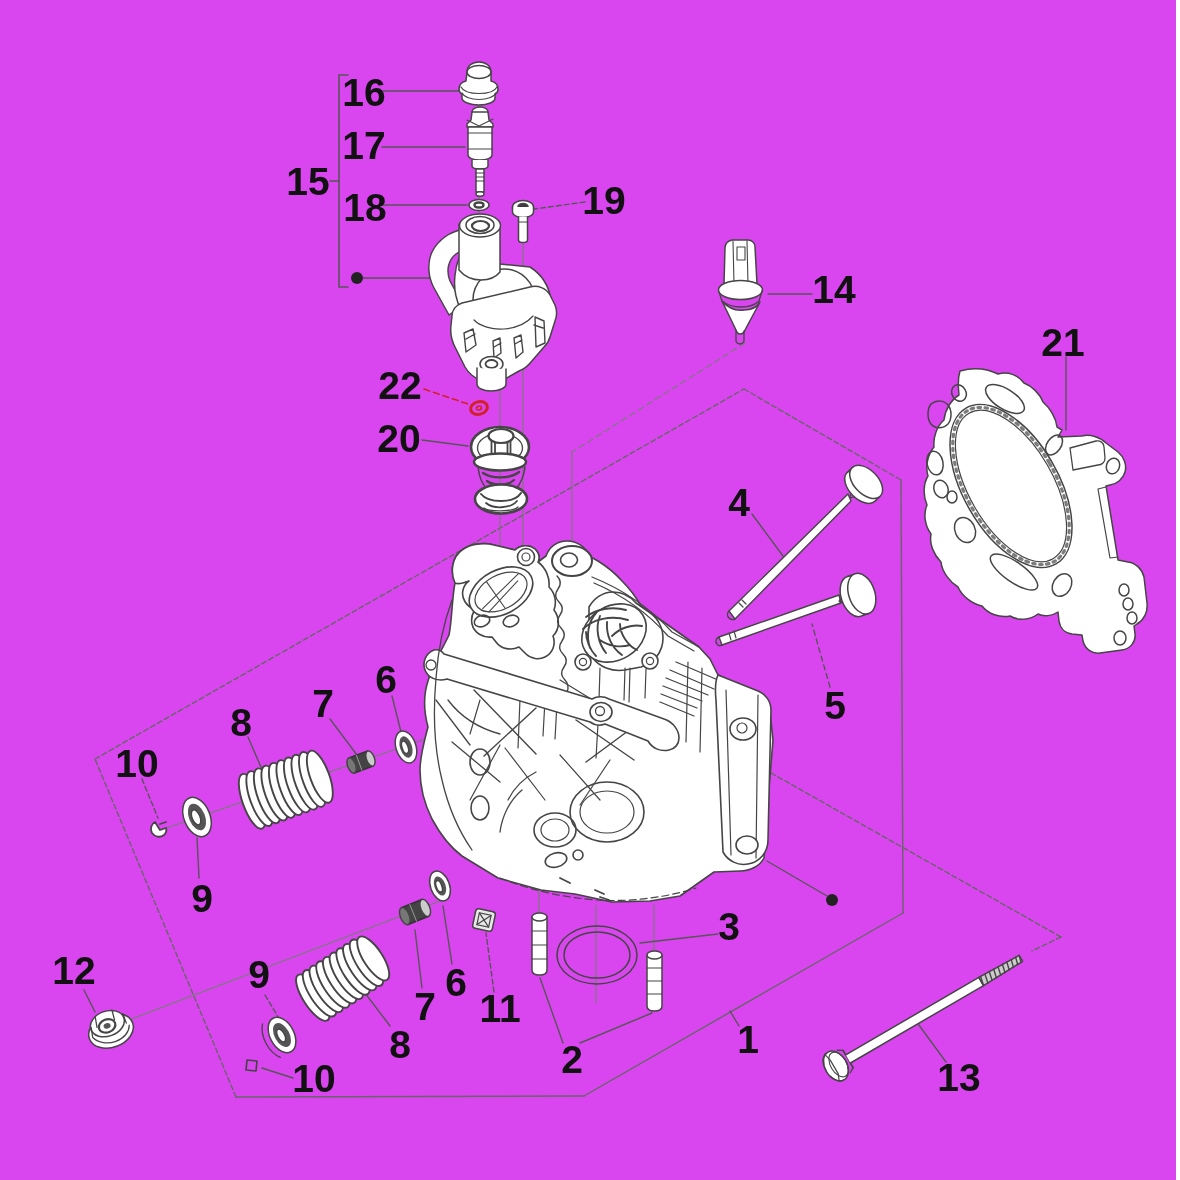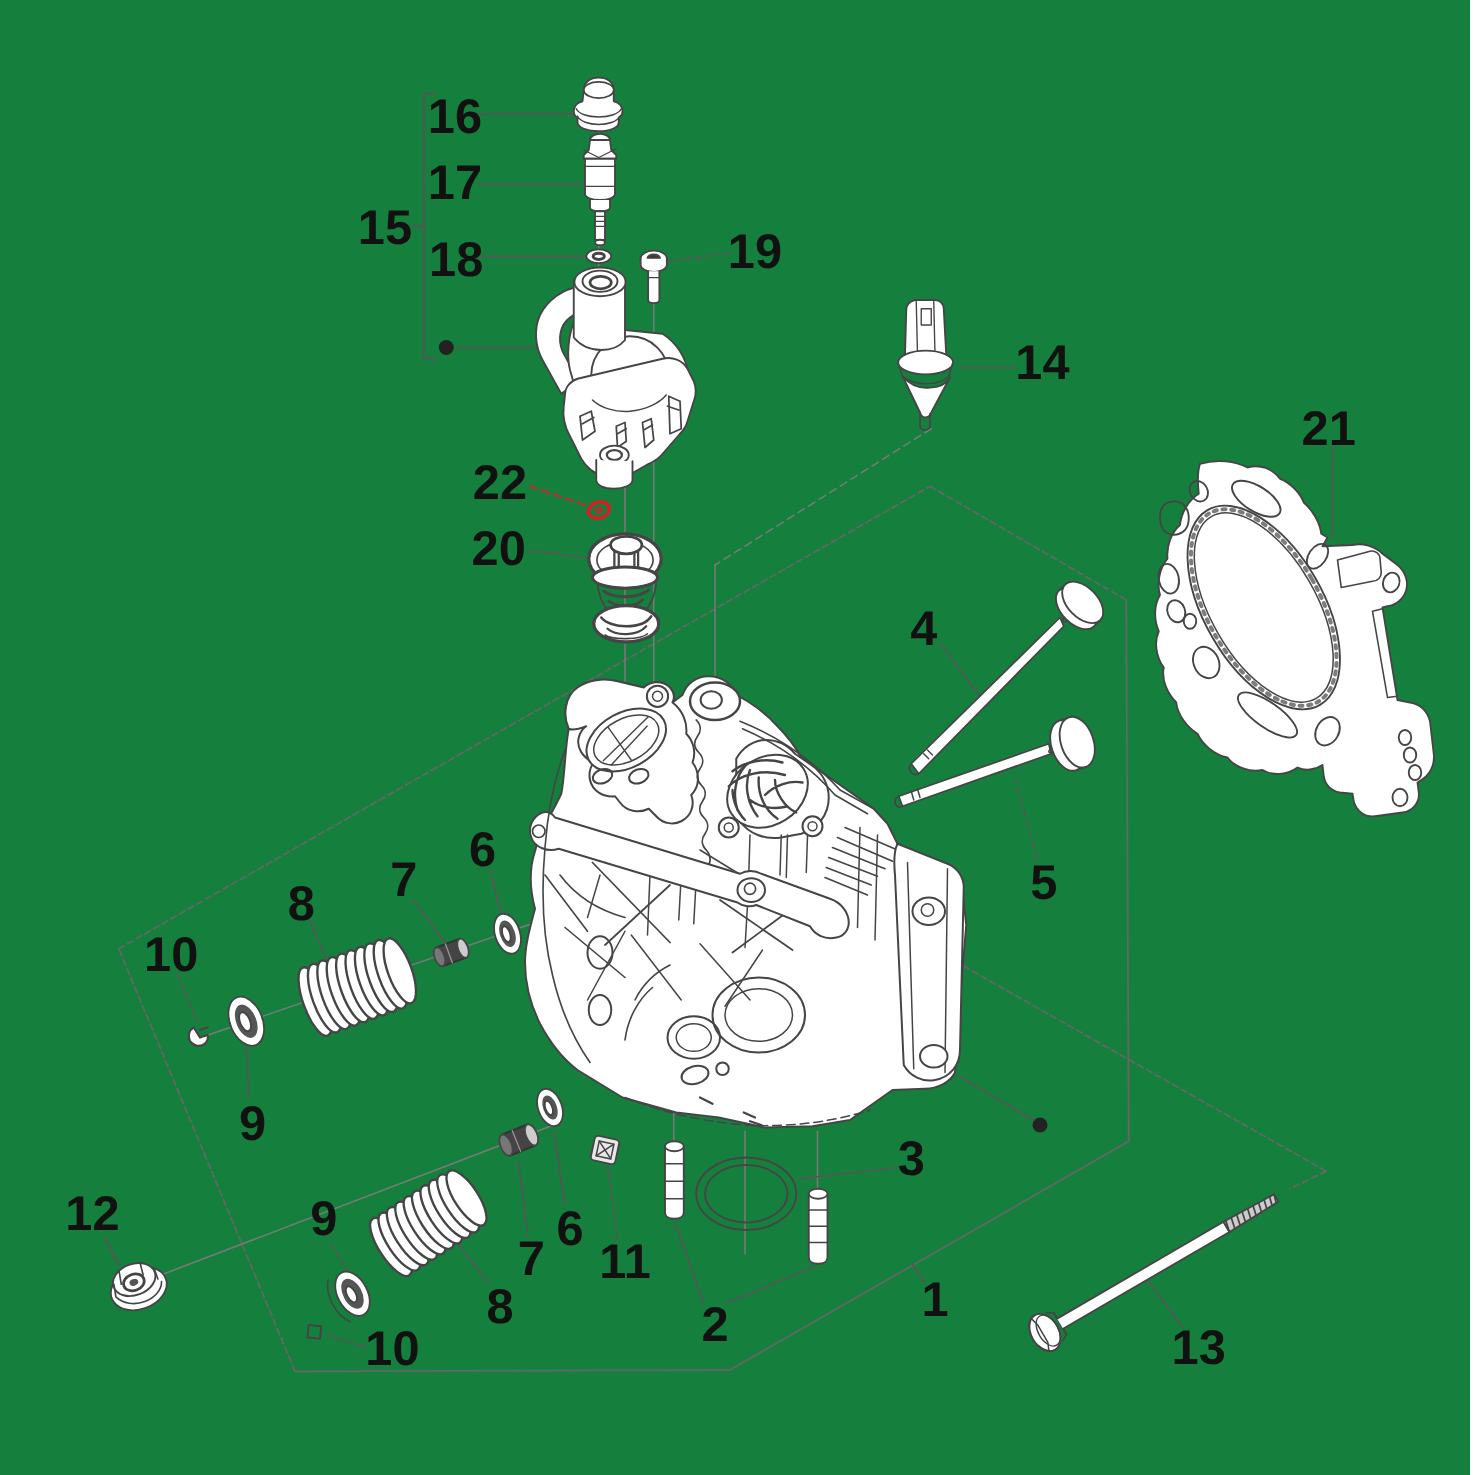--- a/index.html
+++ b/index.html
@@ -1,16 +1,16 @@
 <!DOCTYPE html>
 <html><head>
 <meta charset="utf-8">
 <style>
   html,body{margin:0;padding:0;background:#ffffff;}
-  #stage{position:relative;width:1176px;height:1180px;background:#15803d;overflow:hidden;}
+  #stage{position:relative;width:1176px;height:1180px;background:#d946ef;overflow:hidden;}
   svg{position:absolute;left:0;top:0;filter:blur(0.4px);}
   text{font-family:"Liberation Sans",sans-serif;font-weight:bold;fill:#111111;}
 </style>
 </head>
 <body>
 <div id="stage">
 <svg width="1180" height="1180" viewBox="0 0 1180 1180" fill="none" stroke-linecap="round" stroke-linejoin="round">
 
 <g id="plane" stroke="#666666" stroke-width="1.4" fill="none">
   <path d="M95 759 L744 389" stroke-dasharray="5 3"></path>

